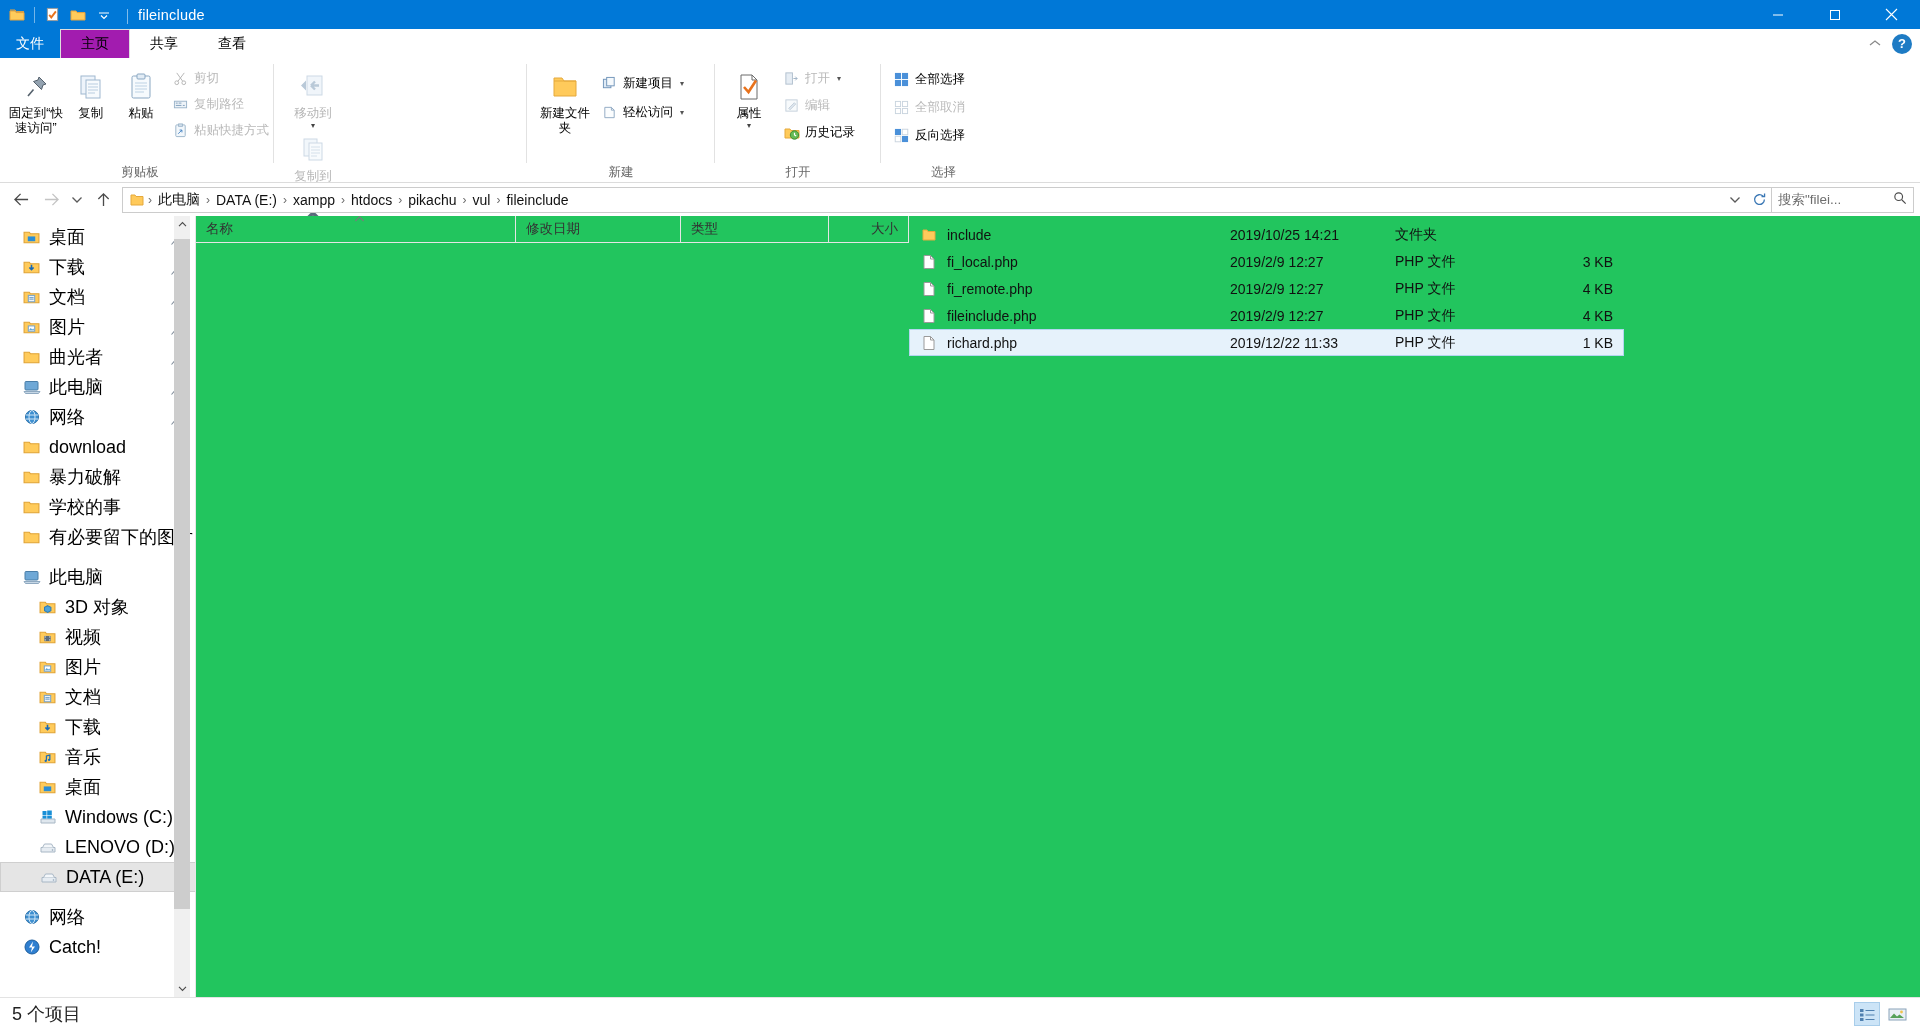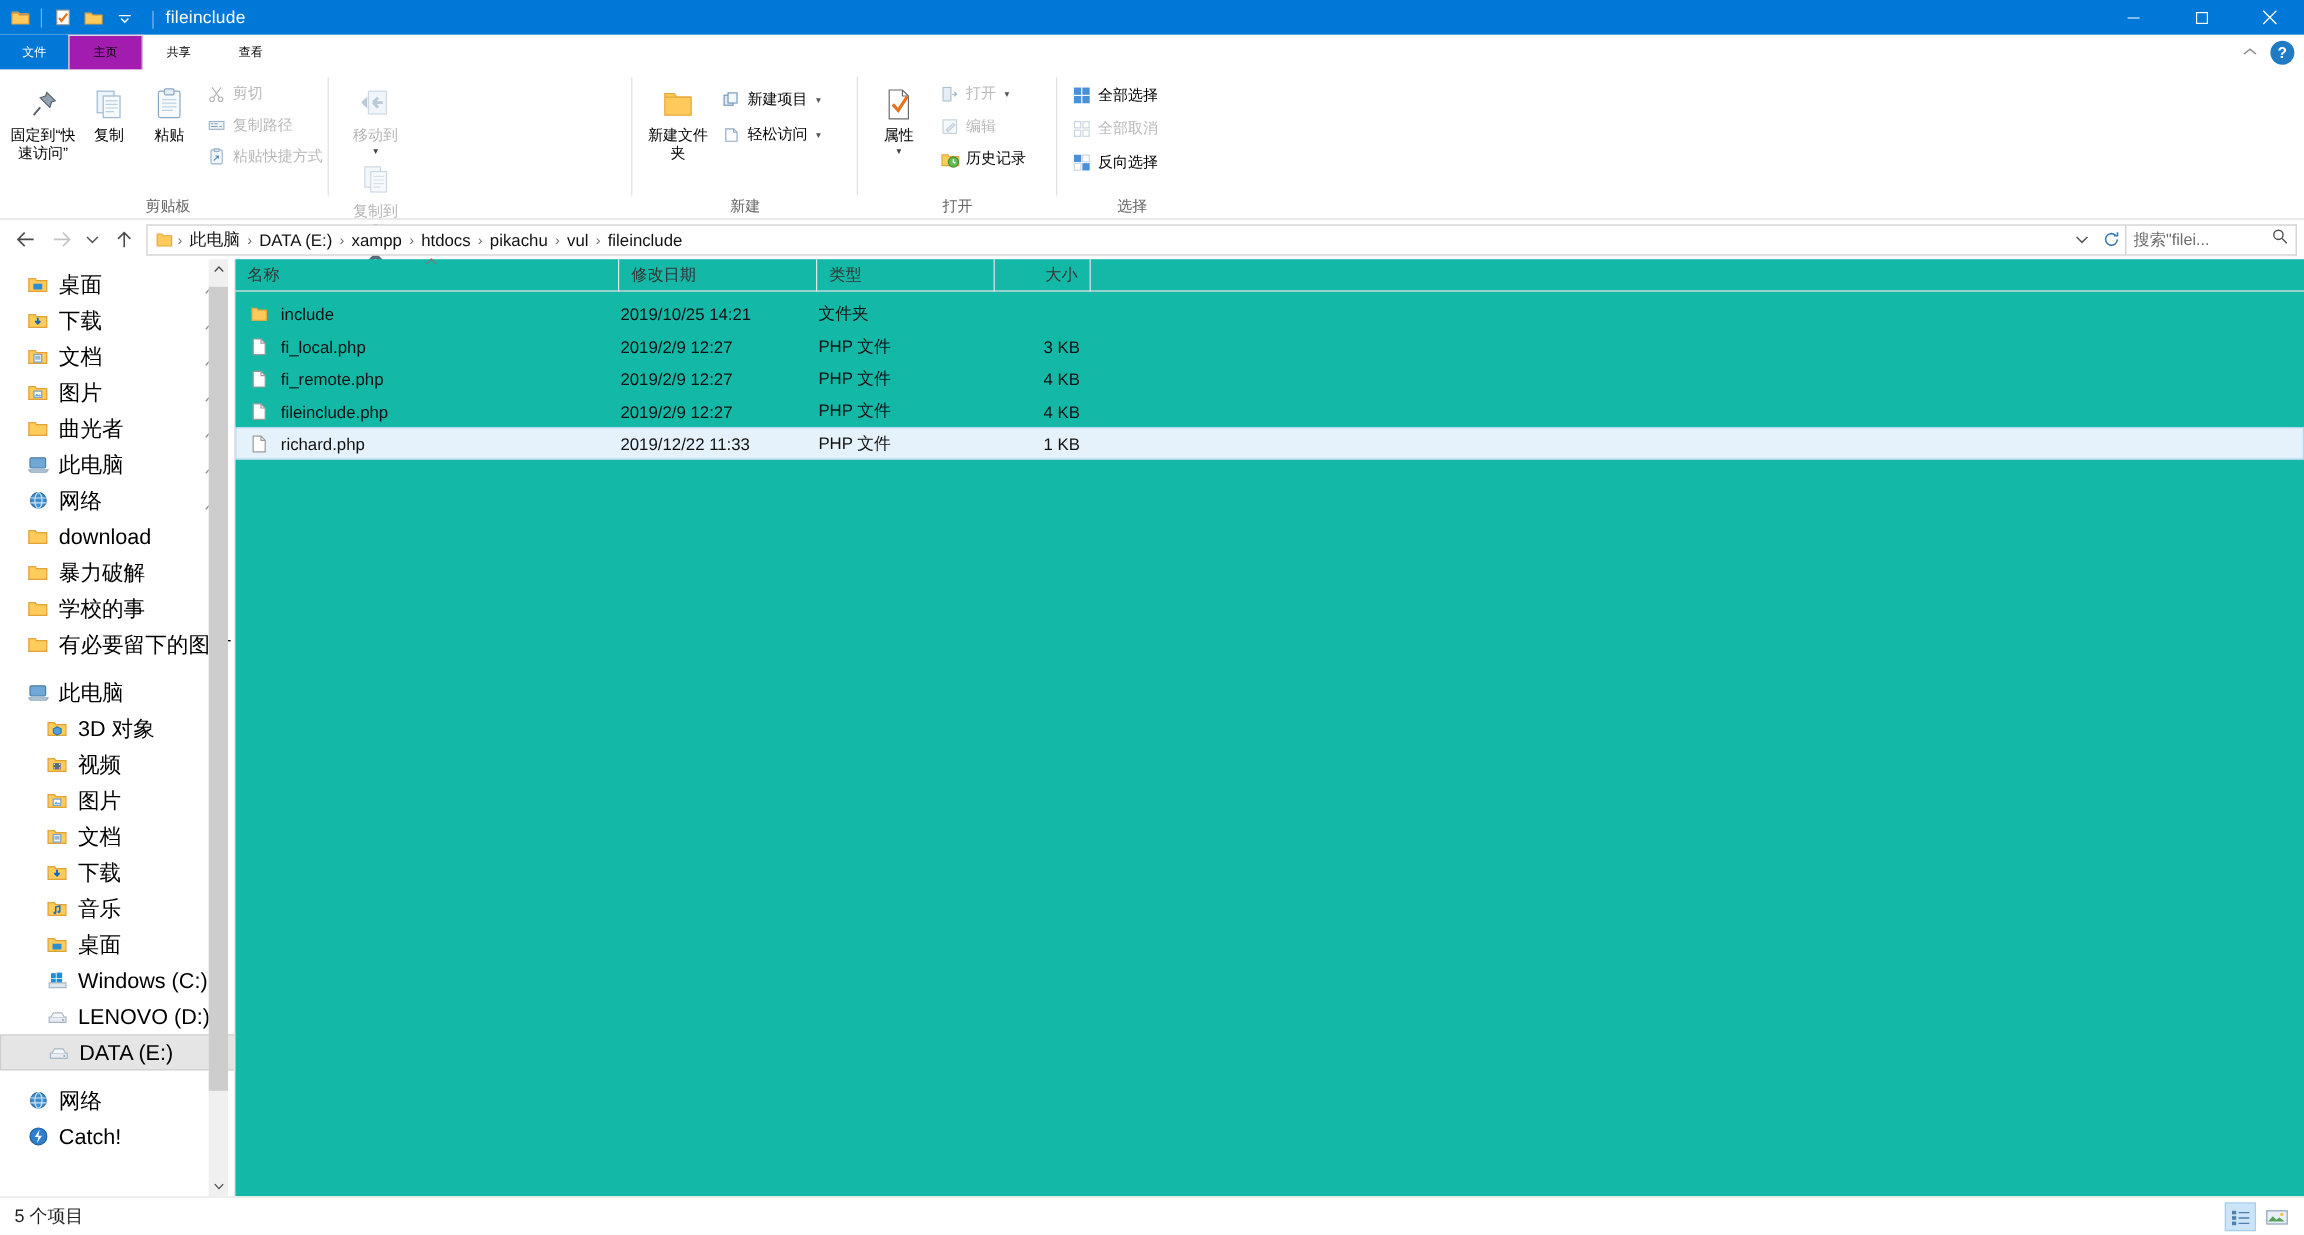--- a/index.html
+++ b/index.html
@@ -32,21 +32,21 @@
   .wc { width:57px; height:29px; display:flex; align-items:center; justify-content:center; color:#fff; }
   .wc svg { display:block; }
 
   
   .tabstrip {
     height: 29px; background: #ffffff; display:flex; align-items:stretch; flex:none;
     position:relative; border-bottom: 1px solid #ffffff;
   }
   .tab {
     padding: 0 20px; display:flex; align-items:center; justify-content:center;
-    font-size: 10px; color:#000; height:29px;
+    font-size: 14px; color:#000; height:29px;
   }
   .tab.file { background:#0078d7; color:#fff; min-width: 57px; padding:0 16px; }
   .tab.active { background:#a21caf; border-left:1px solid #dedede; border-right:1px solid #dedede; border-top:1px solid #dedede;}
   .tabstrip-right { position:absolute; right:8px; top:0; height:29px; display:flex; align-items:center; gap:10px; }
   .chev-up { color:#999; font-size:13px; }
   .help-circle {
     width:20px; height:20px; border-radius:50%; background:#1e7bc4; color:#fff;
     font-size:13px; display:flex; align-items:center; justify-content:center; font-weight:bold;
   }
 
@@ -126,21 +126,21 @@
   .navscroll {
     position:absolute; right:6px; top:0; bottom:0; width: 16px; background:#f0f0f0;
     display:flex; flex-direction:column; align-items:center;
   }
   .ns-arrow { height:17px; width:16px; display:flex; align-items:center; justify-content:center; color:#5a5a5a; font-size:9px; background:#f0f0f0; }
   .ns-track { flex:1; width:16px; background:#f0f0f0; position:relative; }
   .ns-thumb { position:absolute; left:0; width:16px; background:#cdcdcd; }
   .navpane-border { position:absolute; right:0; top:0; bottom:0; width:1px; background:#e6e6e6; }
 
   
-  .filepane { flex:1; display:flex; flex-direction:column; min-width:0; background:#14b8a6; }
+  .filepane { flex:1; display:flex; min-width:0; background:#22c55e; }
   .colheader {
     height: 27px; display:flex; align-items:center; border-bottom:1px solid #e5e5e5; flex:none;
     position:relative;
   }
   .colh {
     font-size:13.5px; color:#333; padding-left:10px; height:27px; display:flex; align-items:center;
     border-right:1px solid #e5e5e5; position:relative;
   }
   .colh.name { width: 320px; }
   .colh.date { width: 165px; }
@@ -160,21 +160,21 @@
   .cell.date { width: 165px; }
   .cell.type { width: 148px; }
   .cell.size { width: 80px; justify-content:flex-end; padding-right:10px; }
   .cell .ficon { width:18px; height:18px; display:flex; align-items:center; justify-content:center; flex:none; }
 
   
   .statusbar {
     height: 32px; border-top:1px solid #e3e3e3; display:flex; align-items:center; flex:none;
     background:#fff; position:relative;
   }
-  .status-text { font-size:15px; color:#222; padding-left: 12px; }
+  .status-text { font-size:18px; color:#222; padding-left: 12px; }
   .viewbtns { position:absolute; right: 10px; top:0; height:32px; display:flex; align-items:center; gap:4px; }
   .viewbtn { width:26px; height:24px; display:flex; align-items:center; justify-content:center; }
   .viewbtn.active { background:#cce4f7; border:1px solid #a8cdea; }
 </style>
 </head>
 <body>
 
 <div class="window">
 
   <div class="titlebar">

